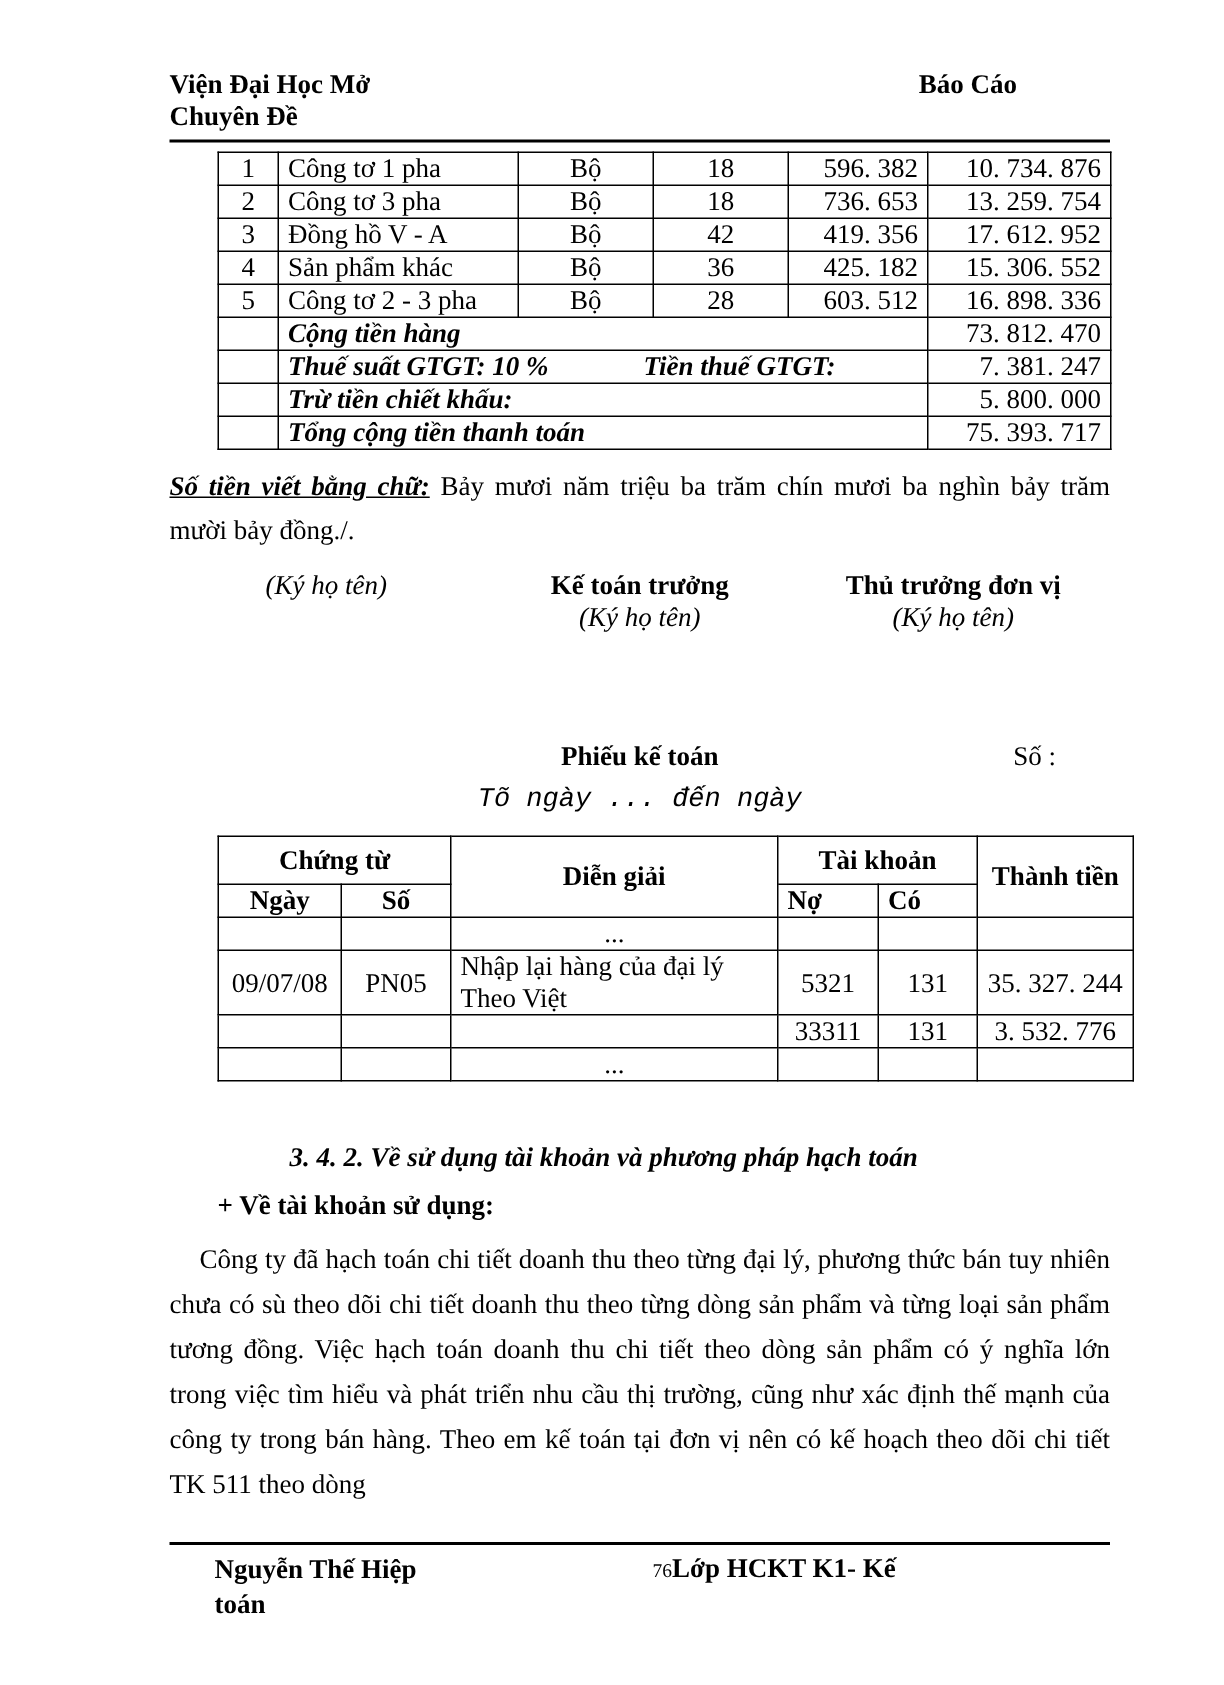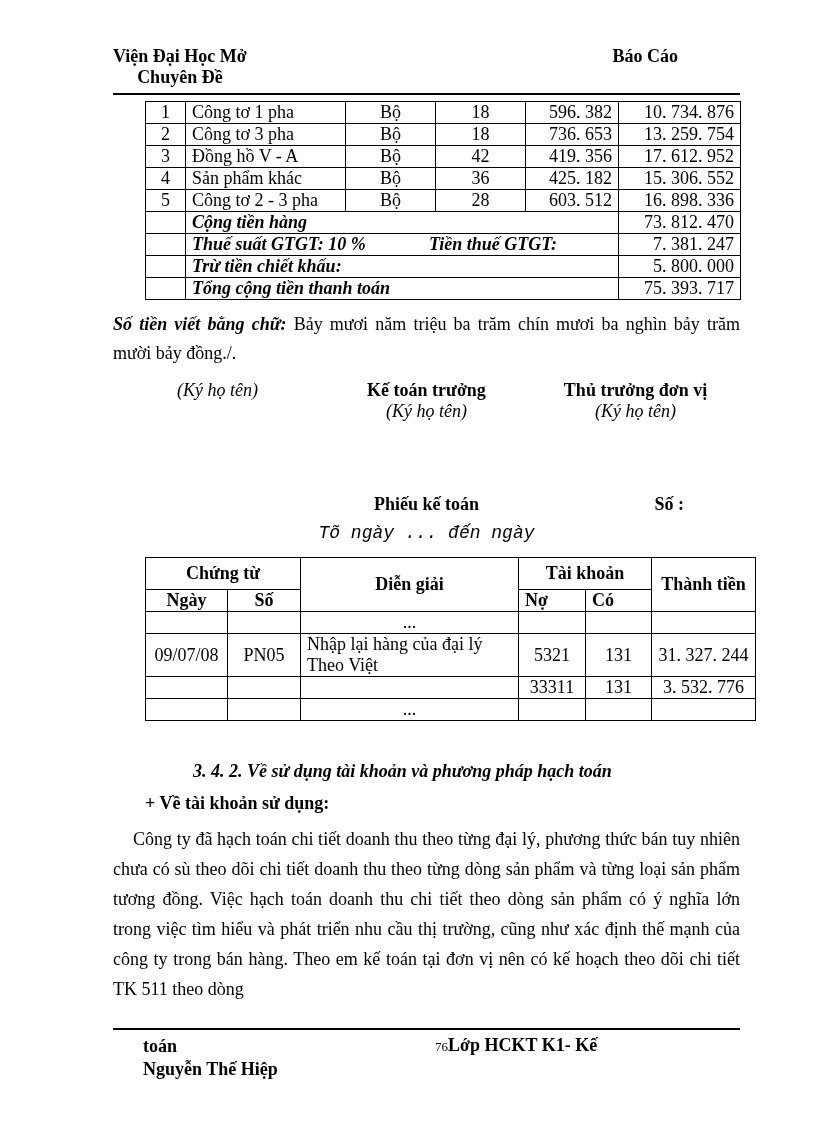--- a/index.html
+++ b/index.html
@@ -1,42 +1,42 @@
 <!DOCTYPE html>
 <html><head>
 <meta charset="utf-8">
 <style>
   html,body{margin:0;padding:0;}
   body{background:#ffffff;}
   .page{width:816px;height:1123px;background:#fff;color:#000;font-family:"Liberation Serif",serif;font-size:18px;position:relative;overflow:hidden;margin:0 auto;}
   .content{padding:46px 76px 0 113px;}
   p{margin:0;}
 
-  .doc-header{display:flex;justify-content:space-between;align-items:flex-start;font-weight:bold;line-height:21px;border-bottom:2px solid #000;padding-bottom:5px;text-align:center;}
+  .doc-header{display:flex;justify-content:space-between;align-items:flex-start;font-weight:bold;line-height:21px;border-bottom:2px solid #000;padding-bottom:5px;}
   .doc-header .hdr-right{margin-right:62px;}
 
   table.tbl{border-collapse:collapse;table-layout:fixed;}
   .tbl td,.tbl th{border:1px solid #000;padding:0 6px;height:21px;line-height:21px;font-size:18px;overflow:hidden;}
   .tbl th{font-weight:bold;text-align:center;}
   .invoice{width:595px;margin:6px 0 0 32px;}
   .journal{width:610px;margin:14px 0 0 32px;border-radius:31px;}
   .tc{text-align:center;}
   .ta-r{text-align:right;}
   .b{font-weight:bold;font-style:italic;}
   .thue-flex{display:flex;justify-content:space-between;padding-right:55px;}
 
   .amount-words{margin-top:10px;line-height:29px;text-align:justify;}
-  .aw-label{font-weight:bold;font-style:italic;}
+  .aw-label{font-weight:bold;font-style:italic;text-decoration:underline;}
 
   .signatures{display:grid;grid-template-columns:1fr 1fr 1fr;margin-top:12px;text-align:center;}
   .sig-title{font-weight:bold;}
   .sig-note{font-style:italic;margin-top:0;}
 
   .phieu-header{position:relative;text-align:center;font-weight:bold;margin-top:72px;}
-  .phieu-so{position:absolute;right:56px;top:0;font-weight:bold;}
+  .phieu-so{position:absolute;right:36px;top:0;font-weight:normal;}
   .phieu-range{text-align:center;font-style:italic;margin-top:8px;font-family:Liberation Mono, monospace;}
 
   .journal .h1 th{height:31px;}
   .journal th.lft{text-align:left;}
   .dg{padding:0 8px;}
 
   .sec-heading{font-weight:bold;font-style:italic;margin:40px 0 0 80px;}
   .sec-sub{font-weight:bold;margin:11px 0 0 32px;}
   .body-par{margin-top:10px;line-height:30px;text-align:justify;text-indent:20px;}
 
@@ -191,21 +191,21 @@
           <td class="tc"></td>
           <td class="tc"></td>
           <td class="tc"></td>
         </tr>
         <tr>
           <td class="tc">09/07/08</td>
           <td class="tc">PN05</td>
           <td class="dg">Nhập lại hàng của đại lý Theo Việt</td>
           <td class="tc">5321</td>
           <td class="tc">131</td>
-          <td class="tc">31. 327. 244</td>
+          <td class="tc">35. 327. 244</td>
         </tr>
         <tr>
           <td class="tc"></td>
           <td class="tc"></td>
           <td></td>
           <td class="tc">33311</td>
           <td class="tc">131</td>
           <td class="tc">3. 532. 776</td>
         </tr>
         <tr>
@@ -220,19 +220,19 @@
     </table>
 
     <p class="sec-heading">3. 4. 2. Về sử dụng tài khoản và phương pháp hạch toán</p>
     <p class="sec-sub">+ Về tài khoản sử dụng:</p>
     <p class="body-par">Công ty đã hạch toán chi tiết doanh thu theo từng đại lý, phương thức bán tuy nhiên chưa có sù theo dõi chi tiết doanh thu theo từng dòng sản phẩm và từng loại sản phẩm tương đồng. Việc hạch toán doanh thu chi tiết theo dòng sản phẩm có ý nghĩa lớn trong việc tìm hiểu và phát triển nhu cầu thị trường, cũng như xác định thế mạnh của công ty trong bán hàng. Theo em kế toán tại đơn vị nên có kế hoạch theo dõi chi tiết TK 511 theo dòng</p>
 
   </div>
 
   <div class="footer">
     <div class="f-left">
+      <div>Nguyễn Thế Hiệp</div>
       <div>toán</div>
-      <div>Nguyễn Thế Hiệp</div>
     </div>
     <div class="f-center">76</div>
     <div class="f-right">Lớp HCKT K1- Kế</div>
   </div>
 </div>
 
 </body></html>

